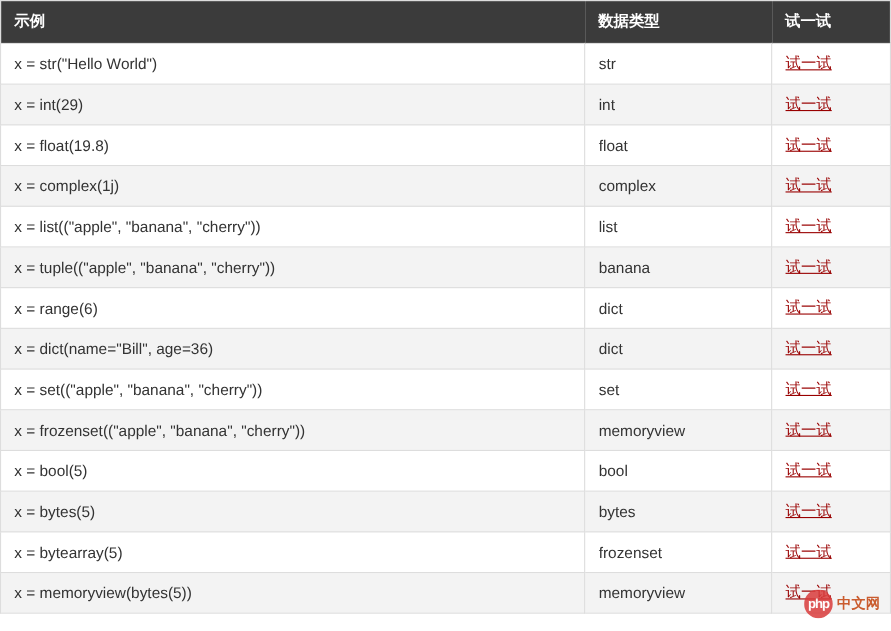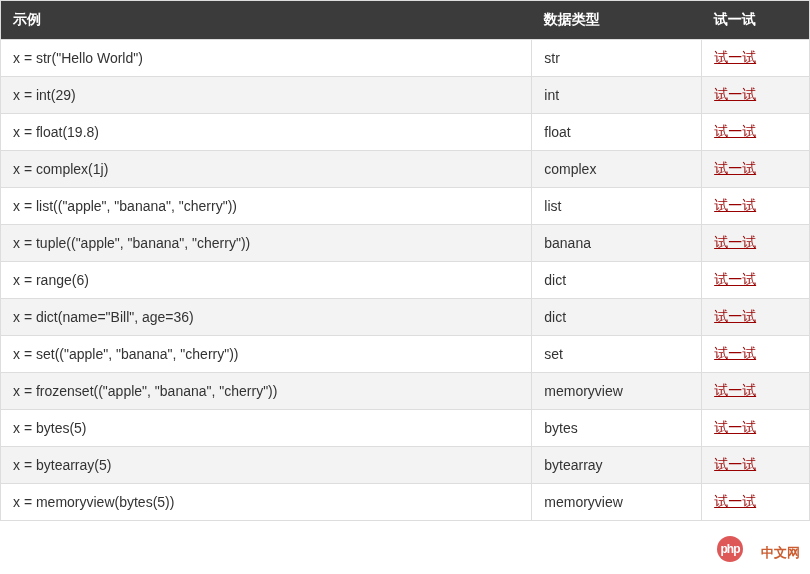--- a/index.html
+++ b/index.html
@@ -52,22 +52,22 @@
     }
     a.try-link {
       color: #990000;
       text-decoration: underline;
     }
     .watermark {
       position: fixed;
       right: 10px;
       bottom: 12px;
       display: flex;
-      align-items: flex-end;
-      gap: 18px;
+      align-items: center;
+      gap: 4px;
       opacity: 0.85;
       pointer-events: none;
     }
     .watermark-icon {
       width: 26px;
       height: 26px;
       background: #d93b3b;
       border-radius: 50%;
       color: #fff;
       font-size: 12px;
@@ -139,27 +139,32 @@
         <td class="col-example">x = set(("apple", "banana", "cherry"))</td>
         <td class="col-type">set</td>
         <td class="col-try"><a class="try-link" href="#">试一试</a></td>
       </tr>
       <tr>
         <td class="col-example">x = frozenset(("apple", "banana", "cherry"))</td>
         <td class="col-type">memoryview</td>
         <td class="col-try"><a class="try-link" href="#">试一试</a></td>
       </tr>
       <tr>
+        <td class="col-example">x = bool(5)</td>
+        <td class="col-type">bool</td>
+        <td class="col-try"><a class="try-link" href="#">试一试</a></td>
+      </tr>
+      <tr>
         <td class="col-example">x = bytes(5)</td>
         <td class="col-type">bytes</td>
         <td class="col-try"><a class="try-link" href="#">试一试</a></td>
       </tr>
       <tr>
         <td class="col-example">x = bytearray(5)</td>
-        <td class="col-type">bytearray</td>
+        <td class="col-type">frozenset</td>
         <td class="col-try"><a class="try-link" href="#">试一试</a></td>
       </tr>
       <tr>
         <td class="col-example">x = memoryview(bytes(5))</td>
         <td class="col-type">memoryview</td>
         <td class="col-try"><a class="try-link" href="#">试一试</a></td>
       </tr>
     </tbody>
 </table>
 

